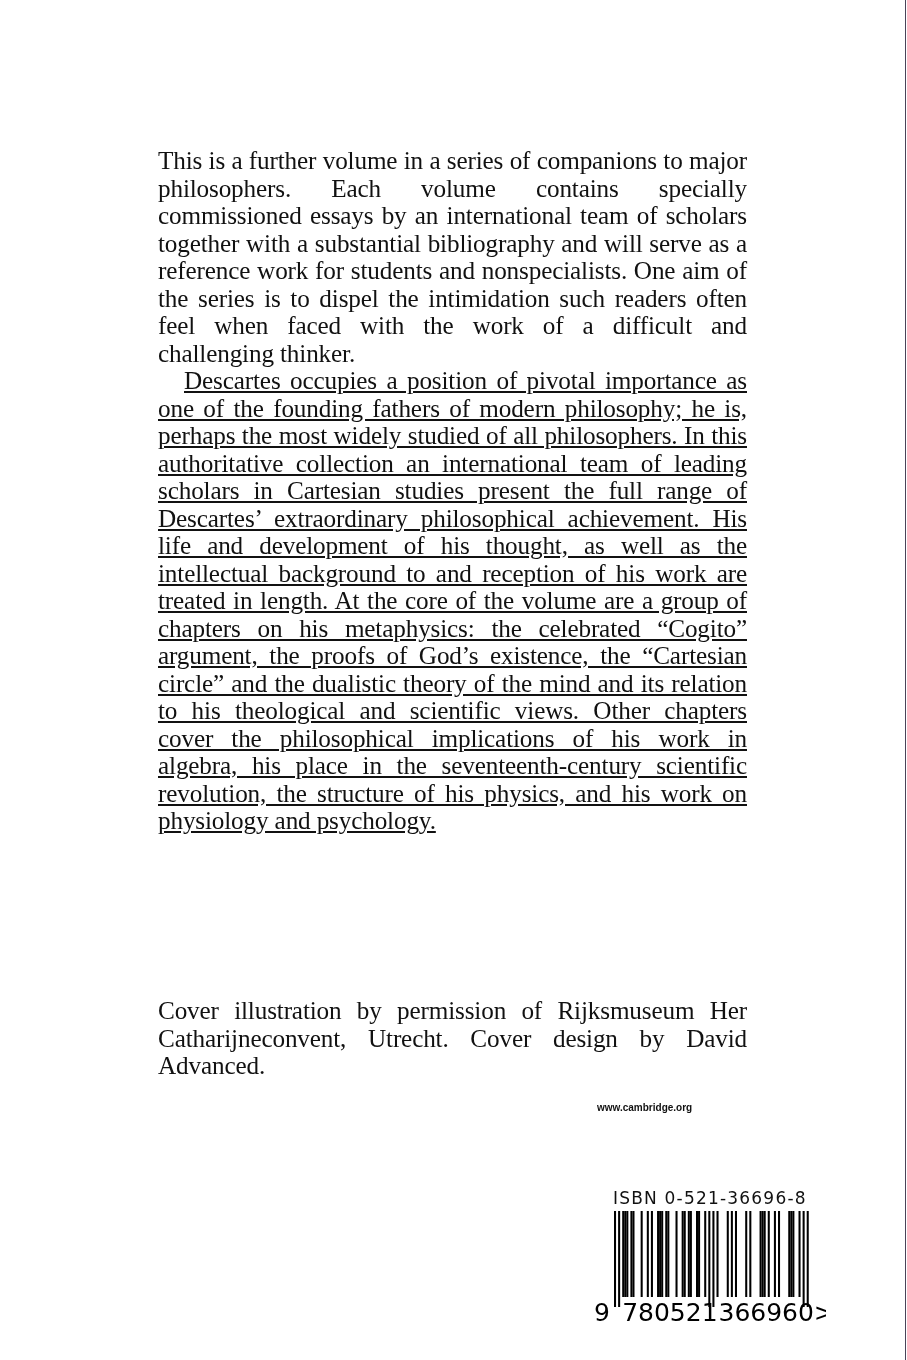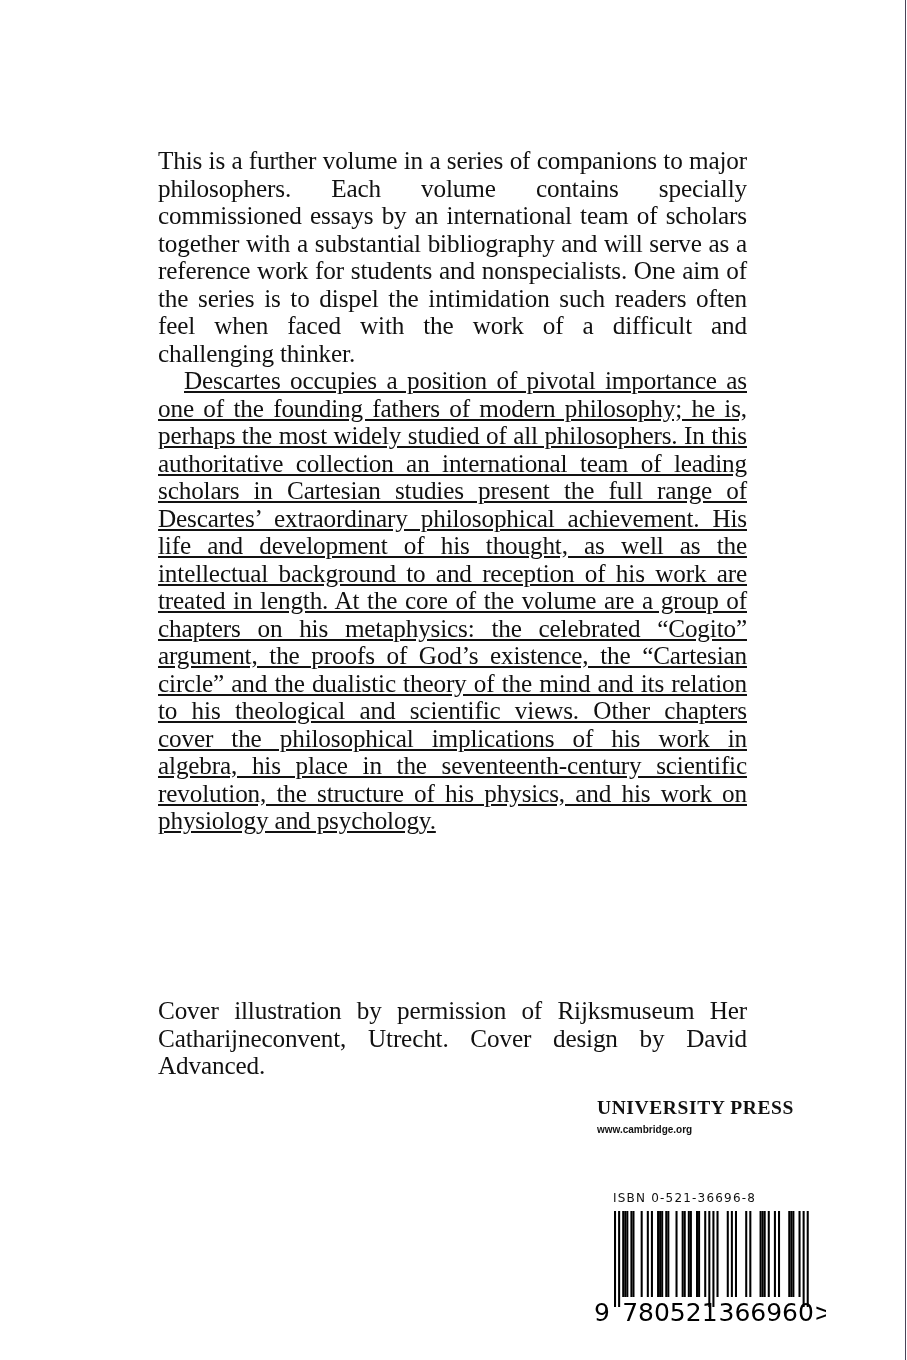--- a/index.html
+++ b/index.html
@@ -36,39 +36,38 @@
   }
   .pub-url {
     font-family: "Liberation Sans", "DejaVu Sans", sans-serif;
     font-size: 10px; font-weight: bold; line-height: 20px; margin-top: 1px;
   }
   .isbn-block {
     position: absolute; left: 594px; top: 1188px; width: 232px;
     font-family: "DejaVu Sans", "Liberation Sans", sans-serif;
   }
   .isbn-label {
-    font-size: 12px; letter-spacing: 1.2px; margin-left: 19px; line-height: 20px;
+    font-size: 17px; letter-spacing: 1.2px; margin-left: 19px; line-height: 20px;
   }
   .barcode-wrap { position: relative; width: 232px; height: 112px; margin-top: 3px; }
   .barcode-wrap svg { position: absolute; left: 0; top: 0; }
 </style>
 </head>
 <body>
 
 <div class="right-edge"></div>
 
 <div class="blurb">
   <p>This is a further volume in a series of companions to major philosophers. Each volume contains specially commissioned essays by an international team of scholars together with a substantial bibliography and will serve as a reference work for students and nonspe­cialists. One aim of the series is to dispel the intimida­tion such readers often feel when faced with the work of a difficult and challenging thinker.</p>
   <p class="indent">Descartes occupies a position of pivotal importance as one of the founding fathers of modern philosophy; he is, perhaps the most widely studied of all philosophers. In this authoritative collection an international team of leading scholars in Cartesian studies present the full range of Descartes’ extraordinary philosophical achieve­ment. His life and development of his thought, as well as the intellectual background to and reception of his work are treated in length. At the core of the volume are a group of chapters on his metaphysics: the celebrated “Cogito” argument, the proofs of God’s existence, the “Cartesian circle” and the dualistic theory of the mind and its relation to his theological and scientific views. Other chapters cover the philosophical implications of his work in algebra, his place in the seventeenth-century scientific revolution, the structure of his physics, and his work on physiology and psychology.</p>
 </div>
 
 <div class="credit">Cover illustration by permission of Rijksmuseum Her Catharijneconvent, Utrecht. Cover design by David Advanced.</div>
 
 <div class="publisher">
-  <div class="pub-sub">UNIVERSITY PRESS</div>
   <div class="pub-url">www.cambridge.org</div>
 </div>
 
 <div class="isbn-block">
   <div class="isbn-label">ISBN 0-521-36696-8</div>
   <div class="barcode-wrap">
     <svg id="barcode-svg" width="232" height="112" viewBox="0 0 232 112">
       <g id="bars" fill="#000">
           <rect x="20.00" y="0" width="2.05" height="96"></rect>
           <rect x="24.10" y="0" width="2.05" height="96"></rect>

